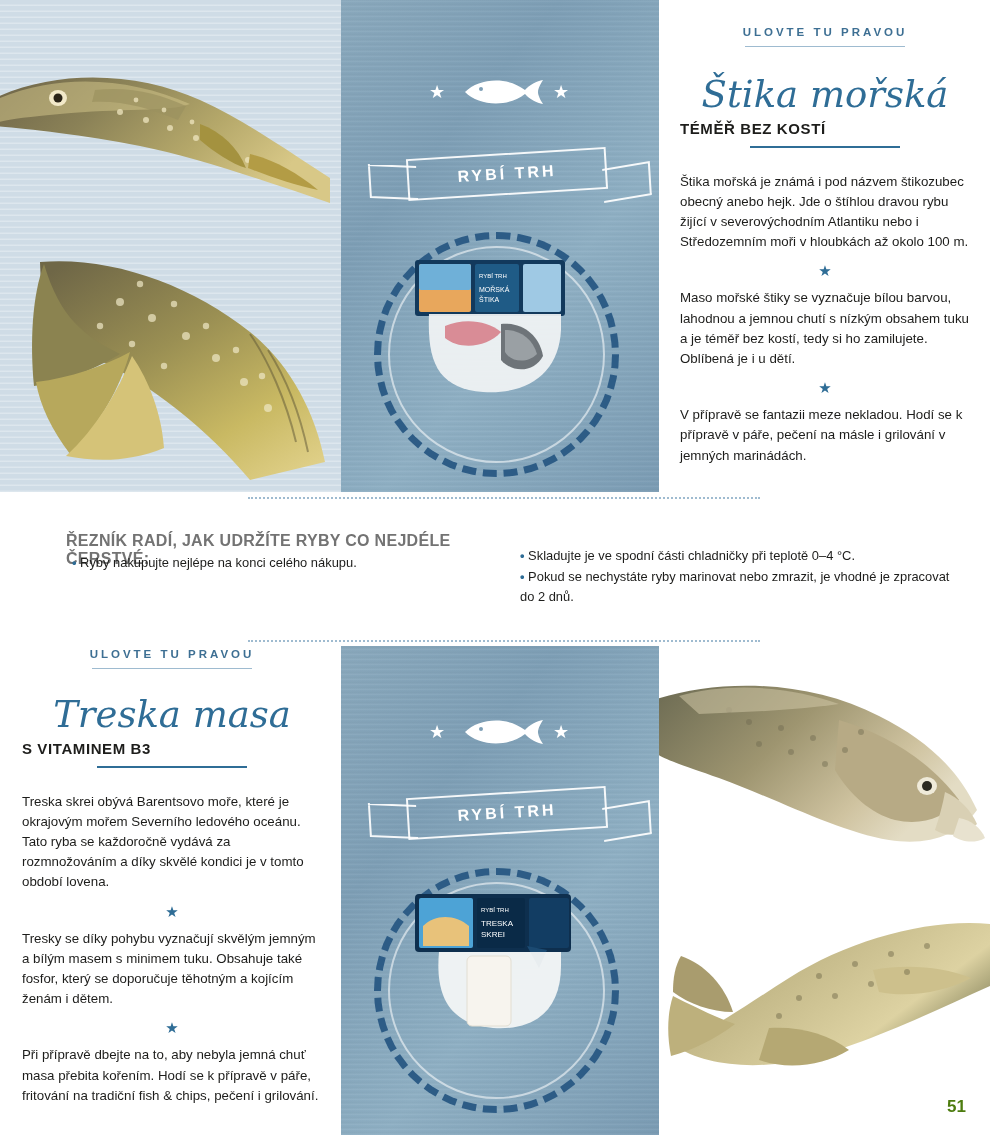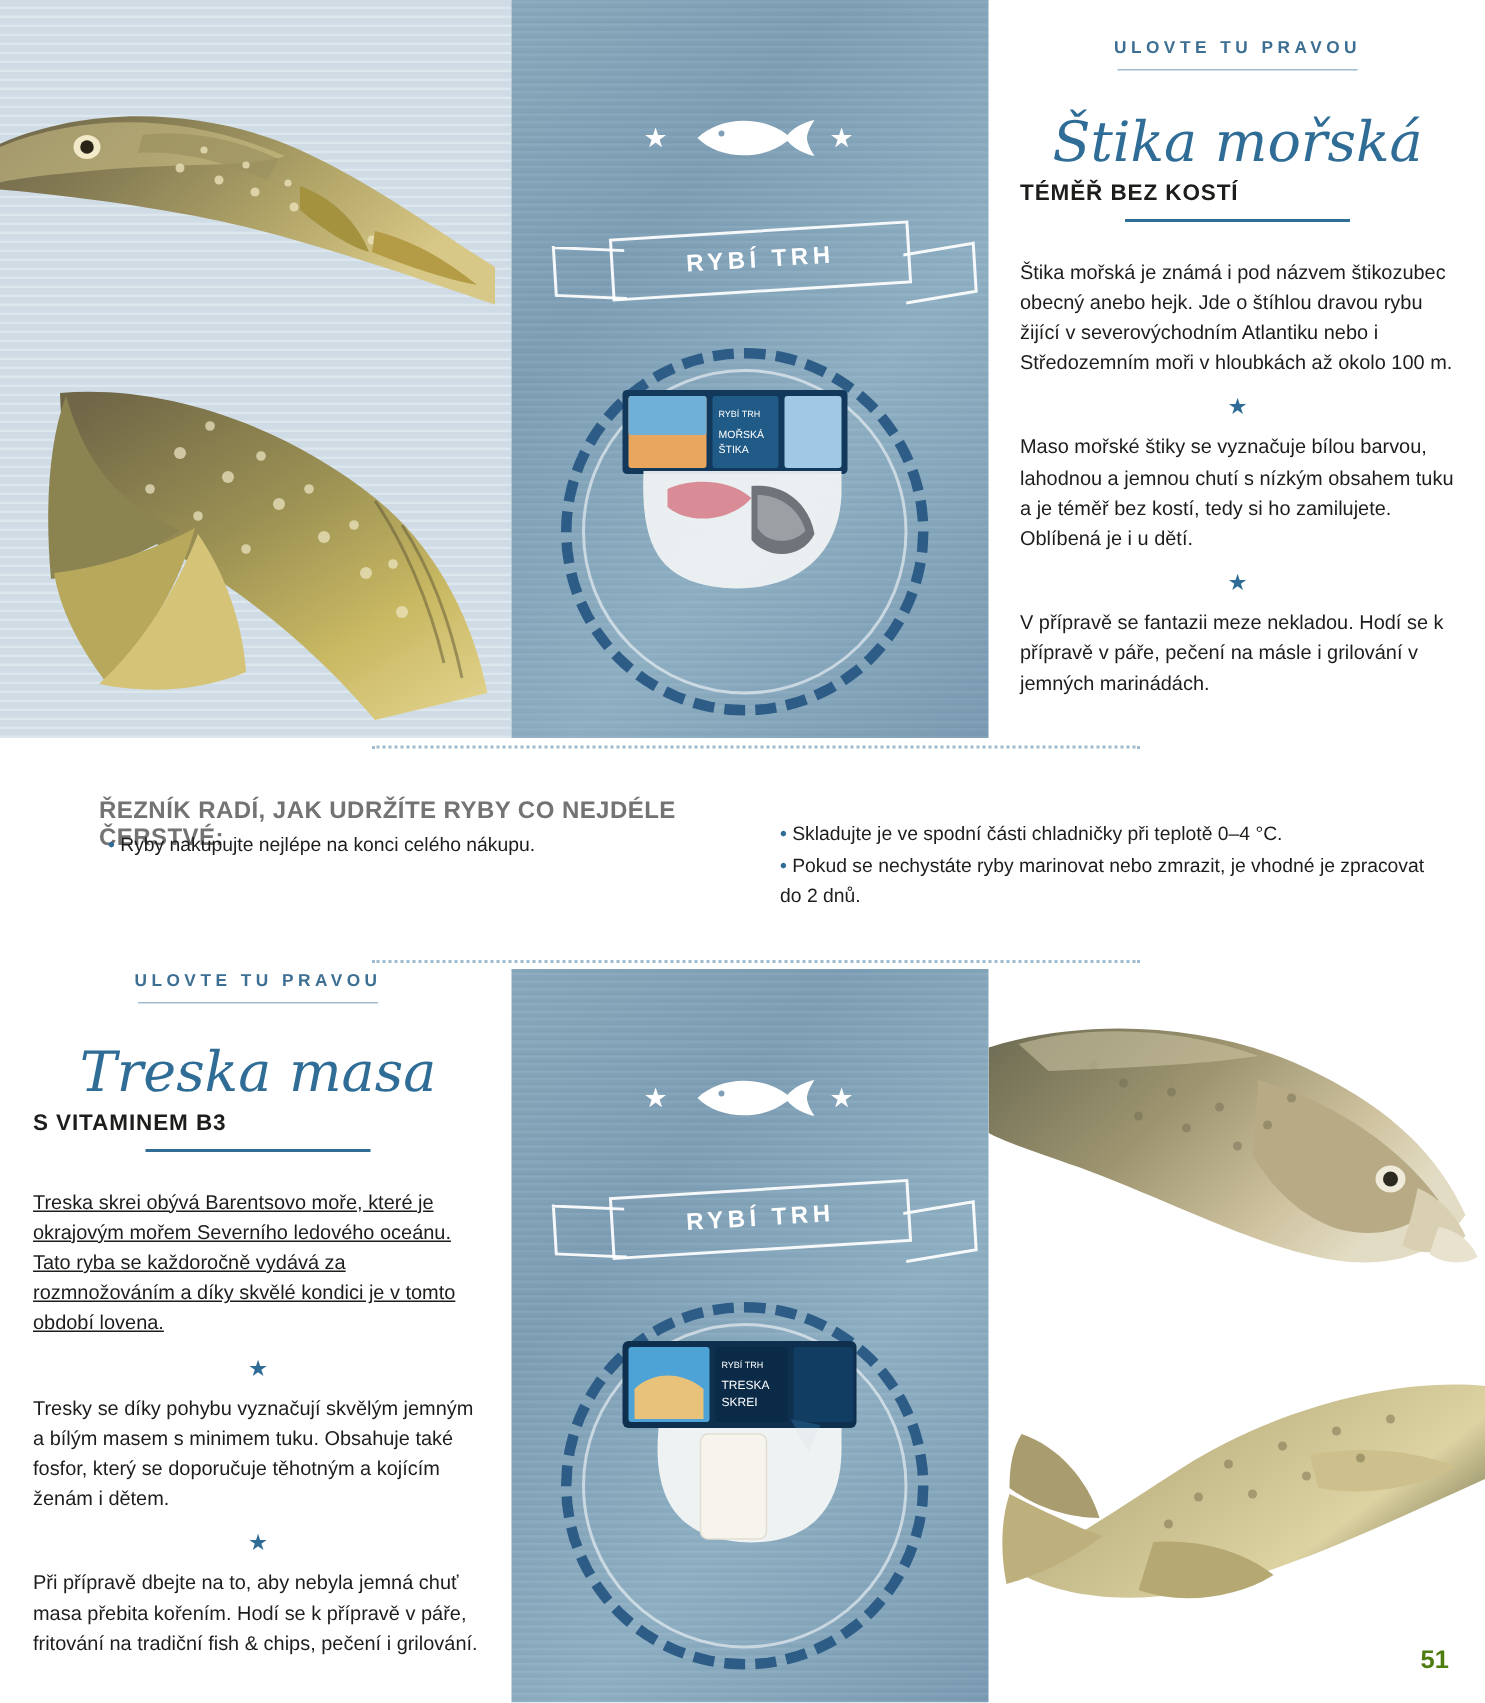--- a/index.html
+++ b/index.html
@@ -254,21 +254,21 @@
 
   <div class="dotline" style="left:248px;top:640px;width:512px;"></div>
 
   <div style="position:absolute;left:22px;top:648px;width:300px;">
     <div class="kicker">ULOVTE TU PRAVOU</div>
     <div class="kicker-rule" style="width:160px;"></div>
     <div class="title-script" style="margin-top:24px;">Treska masa</div>
     <div class="subtitle">S VITAMINEM B3</div>
     <div class="sub-rule"></div>
 
-    <p class="body-p" style="margin-top:24px;text-decoration:underline;">Treska skrei obývá Barentsovo moře, které je okrajovým mořem Severního ledového oceánu. Tato ryba se každoročně vydává za rozmnožováním a díky skvělé kondici je v tomto období lovena.</p>
+    <p class="body-p" style="margin-top:24px;">Treska skrei obývá Barentsovo moře, které je okrajovým mořem Severního ledového oceánu. Tato ryba se každoročně vydává za rozmnožováním a díky skvělé kondici je v tomto období lovena.</p>
     <div class="sep-star">★</div>
     <p class="body-p">Tresky se díky pohybu vyznačují skvělým jemným a bílým masem s minimem tuku. Obsahuje také fosfor, který se doporučuje těhotným a kojícím ženám i dětem.</p>
     <div class="sep-star">★</div>
     <p class="body-p">Při přípravě dbejte na to, aby nebyla jemná chuť masa přebita kořením. Hodí se k přípravě v páře, fritování na tradiční fish &amp; chips, pečení i grilování.</p>
   </div>
 
   <div class="panel-blue" style="left:341px;top:646px;width:318px;height:489px;">
     <div class="fish-emblem" style="left:84px;top:66px;">
       <svg width="150" height="40" viewBox="0 0 150 40">
         <text x="4" y="26" fill="#ffffff" font-size="18">★</text>

